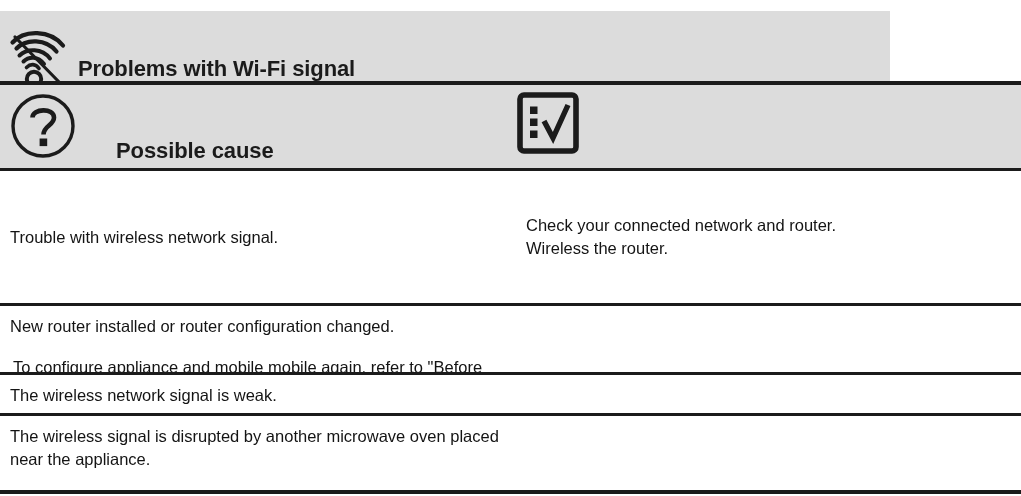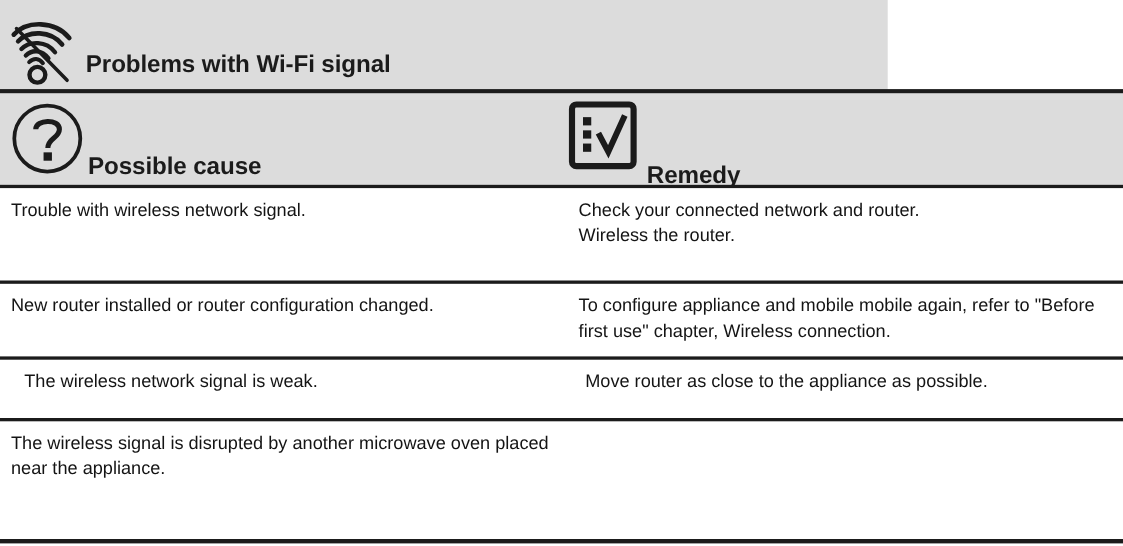--- a/index.html
+++ b/index.html
@@ -17,22 +17,22 @@
     height: 496px;
     background: #ffffff;
     overflow: hidden;
     box-sizing: border-box;
   }
 
   
   .title-bar {
     position: absolute;
     left: 0;
-    top: 0;
-    width: 807px;
+    top: 11px;
+    width: 890px;
     height: 82px;
     background: #dcdcdc;
     box-sizing: border-box;
   }
   .title-icon-wrap {
     position: absolute;
     left: 6px;
     top: 7px;
     width: 72px;
     height: 70px;
@@ -81,20 +81,21 @@
     width: 64px;
     height: 64px;
   }
   .col-header-label {
     position: absolute;
     font-size: 22px;
     font-weight: bold;
     color: #1b1b1b;
     white-space: nowrap;
     letter-spacing: -0.1px;
+    margin-left: 36px;
   }
   .col-header-label.cause { left: 80px; top: 53px; }
   .col-header-label.remedy { left: 588px; top: 61px; }
 
   
   .body-rows {
     position: absolute;
     left: 0;
     top: 171px;
     width: 1021px;
@@ -123,23 +124,23 @@
     padding-right: 14px;
   }
   .cell-remedy {
     width: 508px;
     padding-left: 13px;
     padding-right: 12px;
   }
   .cell p {
     margin: 0;
   }
-  .row-1 { height: 84px; }
-  .row-2 { height: 69px; }
-  .row-3 { height: 56px; padding-left: 12px; }
+  .row-1 { height: 132px; align-items: center; }
+  .row-2 { height: 69px; flex-direction: column; }
+  .row-3 { height: 41px; }
   .row-4 { height: 120px; }
 
   .bottom-rule {
     position: absolute;
     left: 0;
     top: 490px;
     width: 1021px;
     height: 4px;
     background: #1b1b1b;
   }
@@ -190,21 +191,20 @@
     <div class="check-wrap">
       <svg width="64" height="64" viewBox="0 0 64 64" xmlns="http://www.w3.org/2000/svg">
         <rect x="4" y="4" width="56" height="56" rx="4" ry="4" fill="none" stroke="#1b1b1b" stroke-width="5.6"></rect>
         <rect x="14" y="15.5" width="7.5" height="7.5" fill="#1b1b1b"></rect>
         <rect x="14" y="27.5" width="7.5" height="7.5" fill="#1b1b1b"></rect>
         <rect x="14" y="39.5" width="7.5" height="7.5" fill="#1b1b1b"></rect>
         <path d="M28 30 L 37 47 L 52 14" fill="none" stroke="#1b1b1b" stroke-width="5.4" stroke-linecap="butt" stroke-linejoin="miter"></path>
       </svg>
     </div>
 
-    <div class="col-header-label remedy">Remedy</div>
   </div>
 
   <div class="rule rule-thick" style="top:168px;"></div>
 
   <div class="body-rows">
 
     <div class="row row-1">
       <div class="cell cell-cause">
         <p>Trouble with wireless network signal.</p>
       </div>
@@ -220,23 +220,20 @@
       </div>
       <div class="cell cell-remedy">
         <p>To configure appliance and mobile mobile again, refer to "Before first use" chapter, Wireless connection.</p>
       </div>
     </div>
 
     <div class="row row-3">
       <div class="cell cell-cause">
         <p>The wireless network signal is weak.</p>
       </div>
-      <div class="cell cell-remedy">
-        <p>Move router as close to the appliance as possible.</p>
-      </div>
     </div>
 
     <div class="row row-4">
       <div class="cell cell-cause">
         <p>The wireless signal is disrupted by another microwave oven placed near the appliance.</p>
       </div>
     </div>
 
   </div>
 

